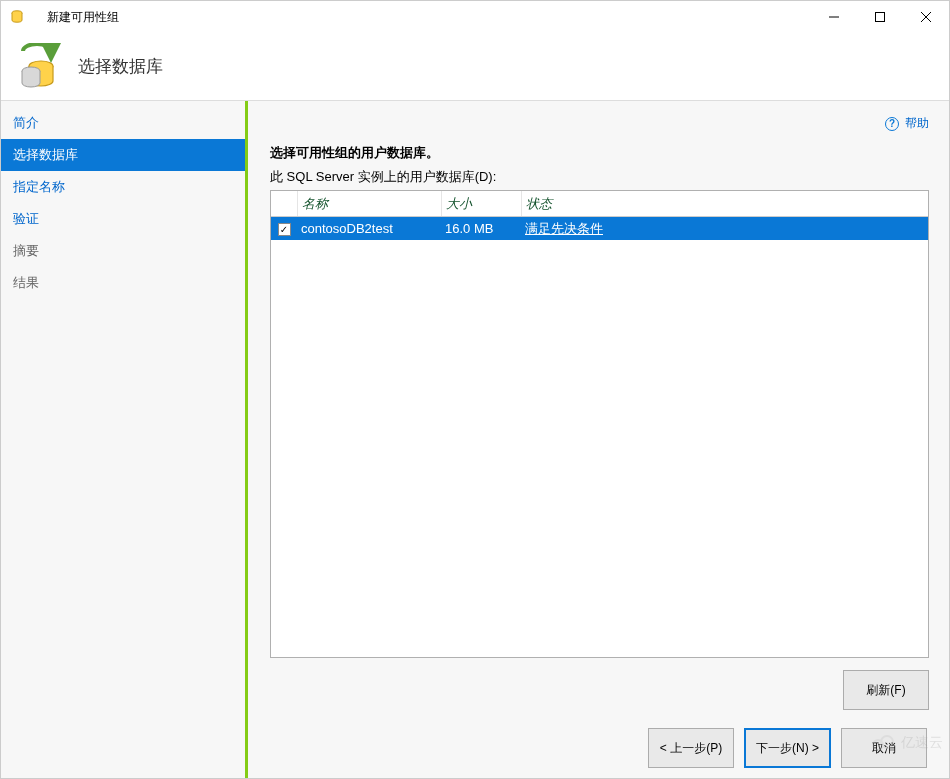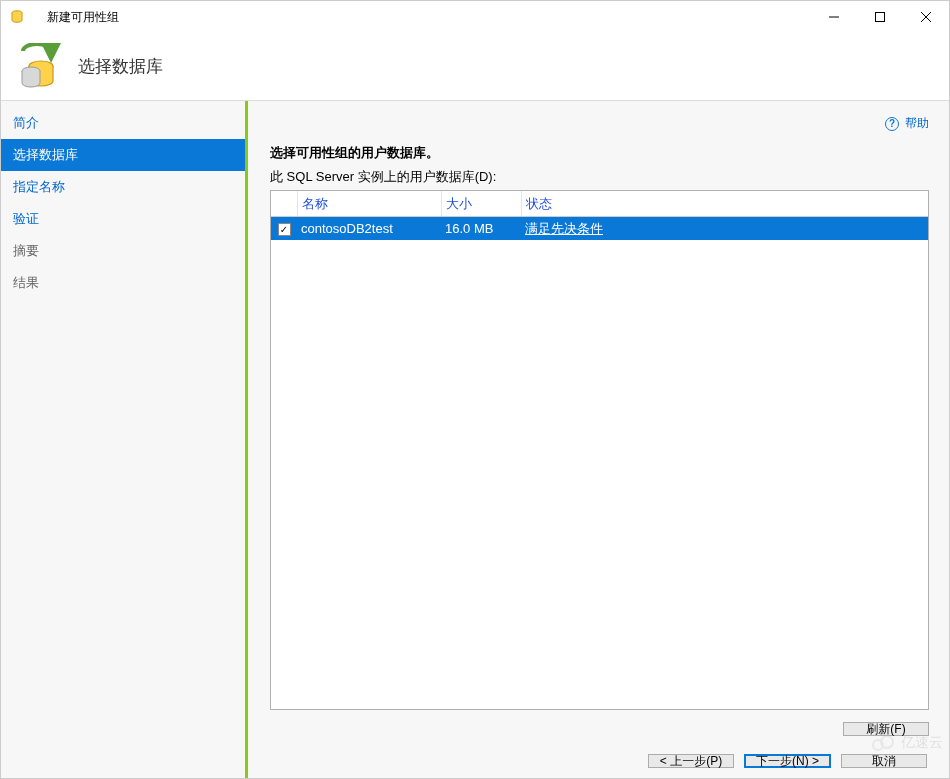--- a/index.html
+++ b/index.html
@@ -142,21 +142,21 @@
     align-items: center;
   }
   .th, .td {
     padding: 0 4px;
     font-size: 13px;
   }
   .col-check { width: 26px; text-align: center; }
   .col-name { width: 144px; }
   .col-size { width: 80px; }
   .col-status { flex: 1; }
-  .th { color: #1d4ed8; }
+  .th { color: #14532d; font-style: italic; }
   .th + .th { border-left: 1px solid #e5e5e5; height: 100%; display: flex; align-items: center; }
   .trow {
     display: flex;
     height: 23px;
     align-items: center;
   }
   .trow.selected {
     background: #0a78d6;
     color: #fff;
   }
@@ -181,21 +181,21 @@
   }
   .nav-row {
     display: flex;
     justify-content: flex-end;
     gap: 10px;
     margin-top: 18px;
     padding-right: 2px;
   }
   .btn {
     min-width: 86px;
-    height: 14px;
+    height: 40px;
     background: #e9e9e9;
     border: 1px solid #acacac;
     font-size: 12px;
     display: inline-flex;
     align-items: center;
     justify-content: center;
     cursor: pointer;
     padding: 0 10px;
   }
   .btn.primary { border: 2px solid #0a78d6; }

